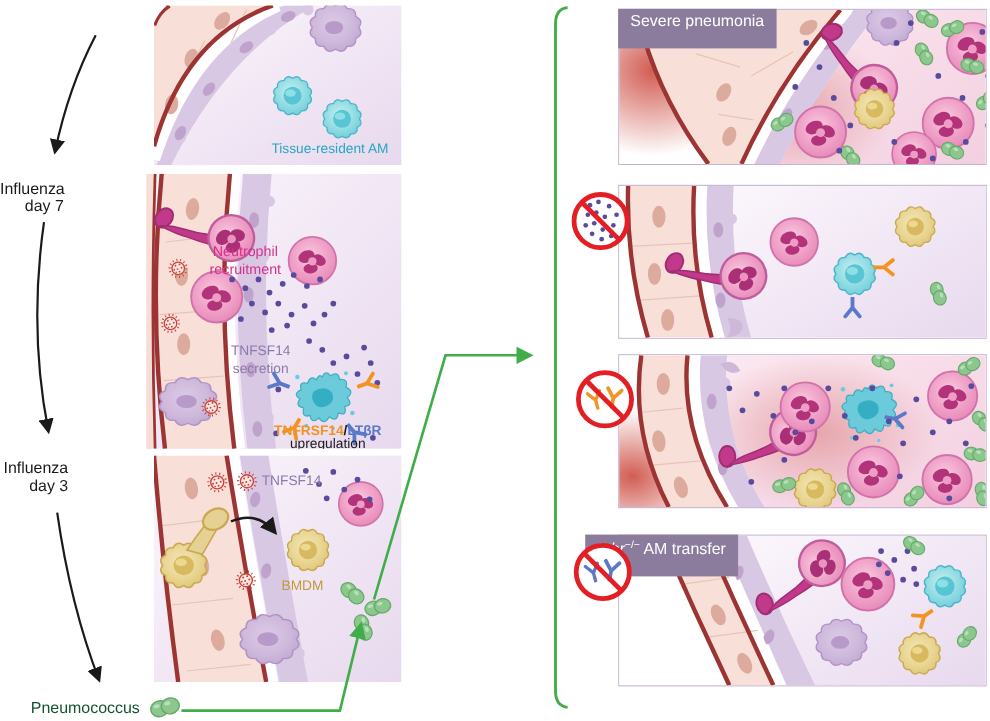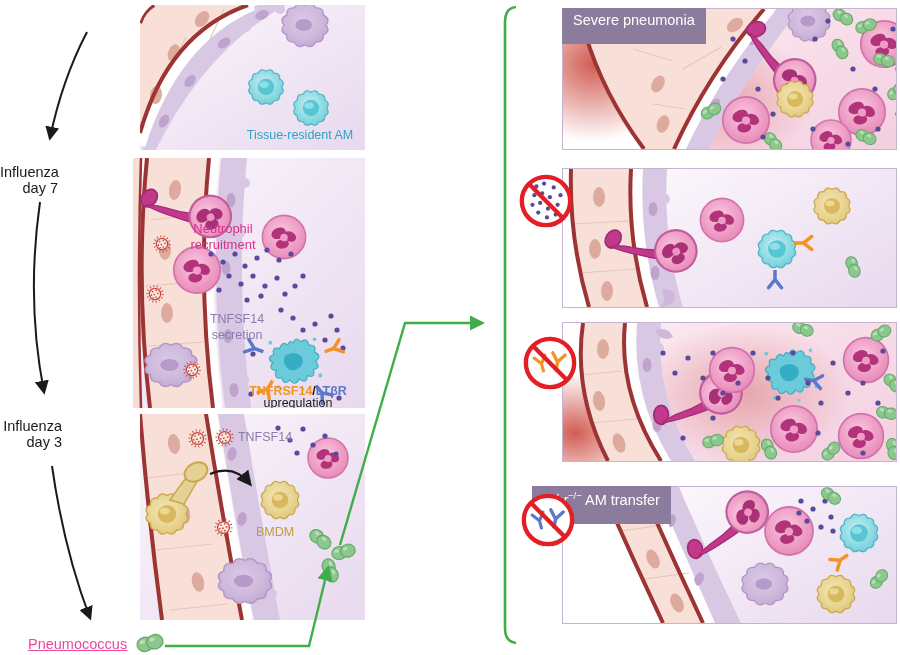--- a/index.html
+++ b/index.html
@@ -3,21 +3,21 @@
 <meta charset="utf-8">
 <style>
   html,body{margin:0;padding:0;background:#fff;}
   #fig{position:relative;width:900px;height:655px;background:#fff;overflow:hidden;
        font-family:"Liberation Sans", sans-serif;}
   .panel{position:absolute;}
   .rpanel{border:1.5px solid #c6b3d3;}
   .lbl{position:absolute;color:#1a1a1a;font-size:14.5px;line-height:16px;}
   .lbl.right{text-align:right;}
   .lbl.center{text-align:center;}
-  .green{color:#ec4899;text-decoration:underline;}
+  .green{color:#14532d;}
   .rheader{position:absolute;background:#8b7c9d;color:#fff;font-size:14.5px;
            padding:4px 11px 16px 11px;z-index:7;white-space:nowrap;}
   .rheader i{font-style:italic;}
   .rheader sup{font-size:9.5px;vertical-align:super;}
   .noicon{position:absolute;z-index:8;}
   .overlay{position:absolute;left:0;top:0;z-index:6;pointer-events:none;}
   svg text{font-family:"Liberation Sans", sans-serif;}
   .dt{fill:#584a9d;}
   .bn{fill:#dcab9e;}
   .pn{fill:#bfa3cd;}

